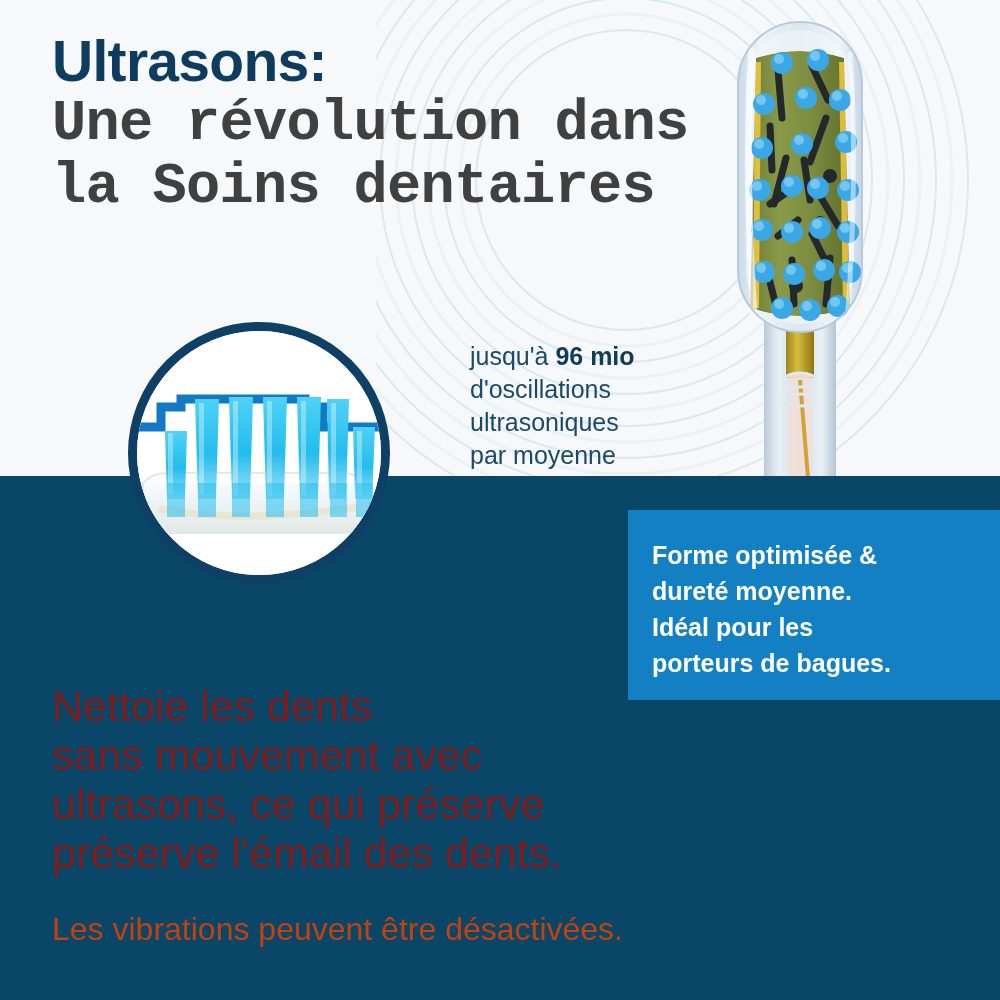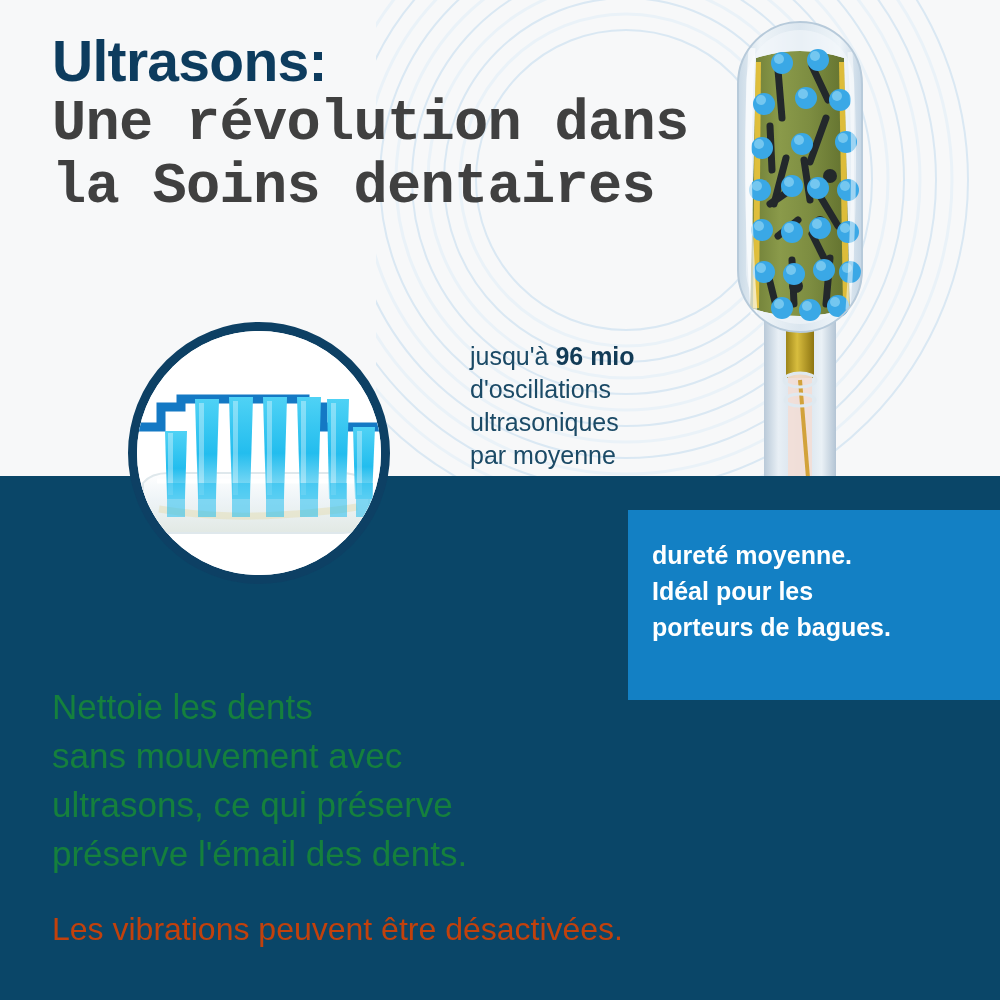--- a/index.html
+++ b/index.html
@@ -57,21 +57,21 @@
   }
   .callout .inner{
     position:absolute;left:24px;top:27px;right:10px;
     color:#ffffff;font-weight:700;font-size:25px;line-height:36px;
   }
   .callout .ln{display:block;white-space:nowrap;}
 
   
   .para{
     position:absolute;left:52px;top:682px;width:620px;
-    color:#15803d;font-size:35px;line-height:49px;font-weight:400;
+    color:#7f1d1d;font-size:43px;line-height:49px;font-weight:400;
   }
   .para .ln{display:block;white-space:nowrap;}
 
   .footnote{
     position:absolute;left:52px;top:908px;width:900px;
     color:#c2410c;font-size:32px;line-height:42px;font-weight:300;
     white-space:nowrap;
   }
 </style>
 </head>
@@ -295,20 +295,21 @@
         <rect x="129" y="152" width="18" height="34"></rect>
         <rect x="163" y="152" width="18" height="34"></rect>
         <rect x="193" y="152" width="17" height="34"></rect>
         <rect x="219" y="152" width="17" height="34"></rect>
       </g>
     </svg>
   </div>
 
   <div class="callout">
     <div class="inner">
+      <span class="ln">Forme optimisée &amp;</span>
       <span class="ln">dureté moyenne.</span>
       <span class="ln">Idéal pour les</span>
       <span class="ln">porteurs de bagues.</span>
     </div>
   </div>
 
   <div class="para">
     <span class="ln">Nettoie les dents</span>
     <span class="ln">sans mouvement avec</span>
     <span class="ln">ultrasons, ce qui préserve</span>

